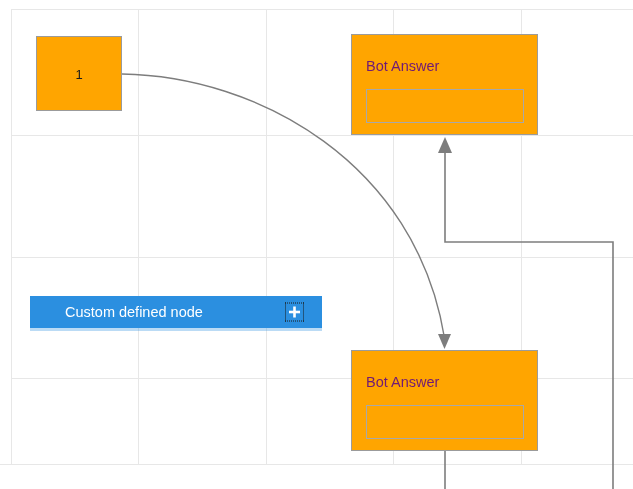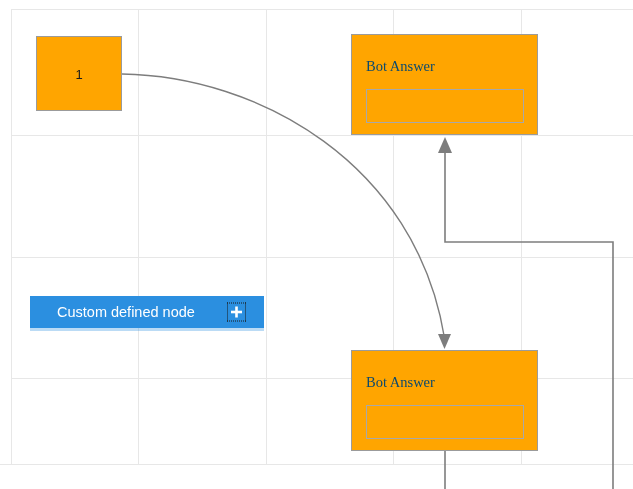--- a/index.html
+++ b/index.html
@@ -50,24 +50,23 @@
     text-align: center;
     font-size: 13px;
     color: #1a1a1a;
     line-height: 1;
   }
   .node-title {
     position: absolute;
     left: 14px;
     top: 24px;
     font-size: 14.5px;
-    color: #0c4a6e;
+    color: #701a75;
     line-height: 1;
     white-space: nowrap;
-    font-family: Liberation Serif, serif;
   }
   .node-slot {
     position: absolute;
     left: 14px;
     right: 13px;
     top: 54px;
     height: 34px;
     box-sizing: border-box;
     border: 1px solid #a8a8a8;
     background: transparent;
@@ -141,21 +140,21 @@
 
     <path d="M 122 74 C 258 76 416 163 444.5 338" fill="none" stroke="#7d7d7d" stroke-width="1.4"></path>
     <polygon points="444.5,349 438,334 451,334" fill="#7d7d7d"></polygon>
 
     <path d="M 613 489 L 613 242 L 445 242 L 445 150" fill="none" stroke="#7d7d7d" stroke-width="1.6"></path>
     <polygon points="445,137 438,153 452,153" fill="#7d7d7d"></polygon>
 
     <path d="M 445 451 L 445 489" fill="none" stroke="#7d7d7d" stroke-width="1.6"></path>
   </svg>
 
-  <div class="palette-bar" style="left:30px; top:296px; width:234px; height:32px;">
+  <div class="palette-bar" style="left:30px; top:296px; width:292px; height:32px;padding-left:8px;">
     <span class="palette-label">Custom defined node</span>
     <span class="palette-add">
       <svg width="13" height="13" viewBox="0 0 13 13" xmlns="http://www.w3.org/2000/svg">
         <rect x="5.2" y="1" width="2.6" height="11" fill="#ffffff"></rect>
         <rect x="1" y="5.2" width="11" height="2.6" fill="#ffffff"></rect>
       </svg>
     </span>
   </div>
 
 </div>

